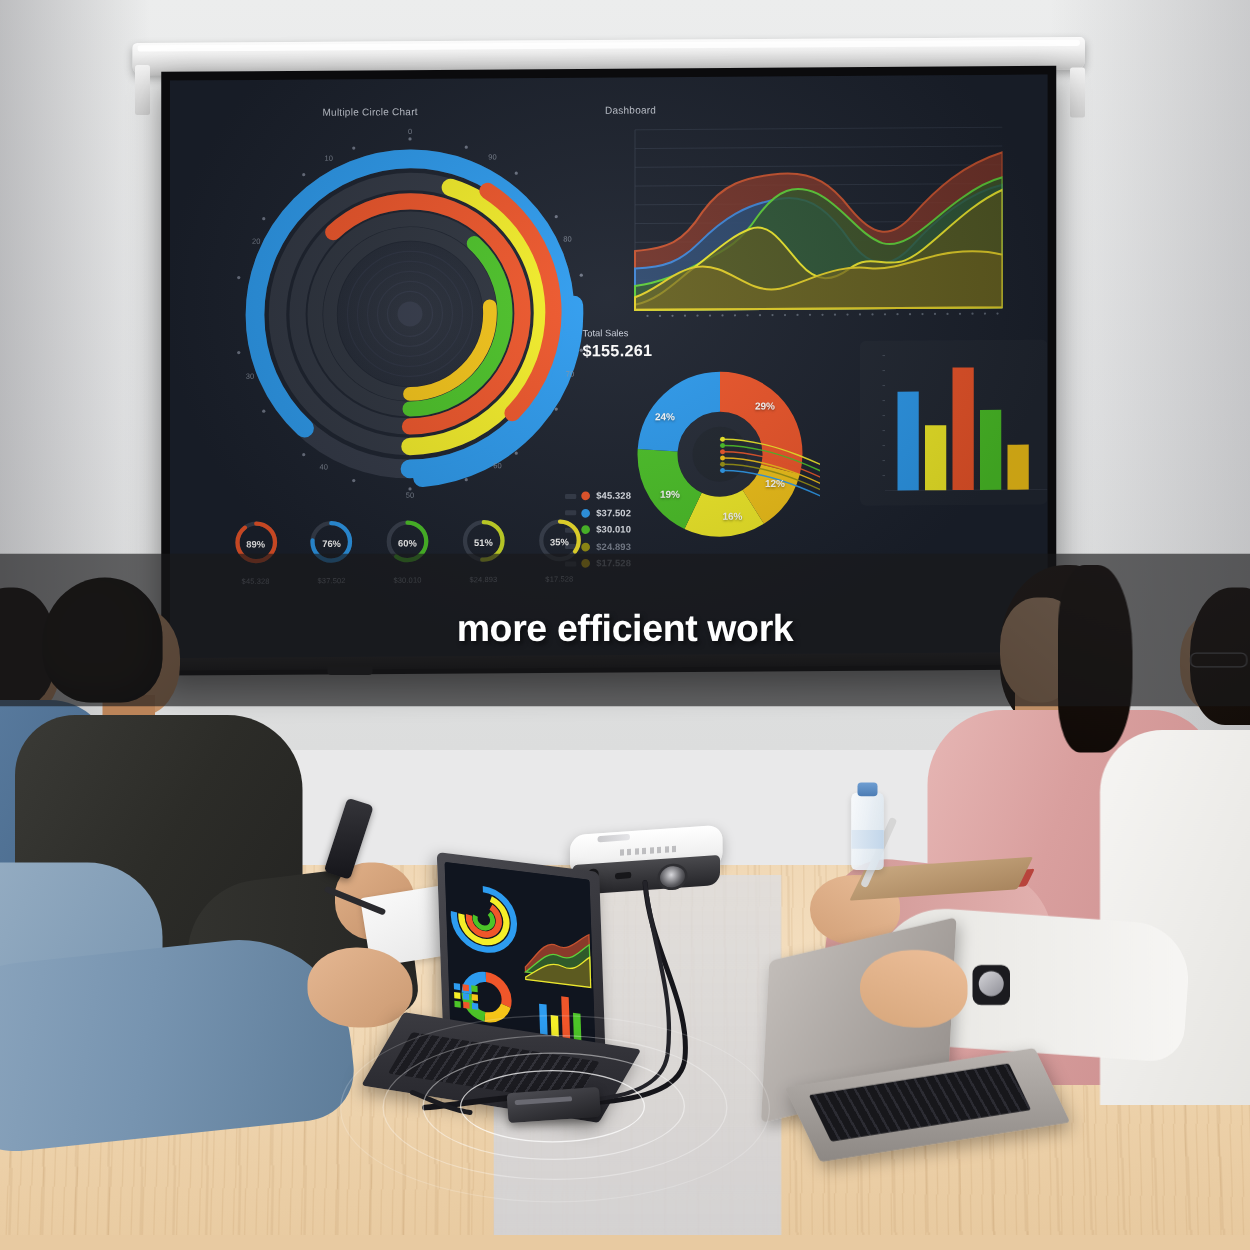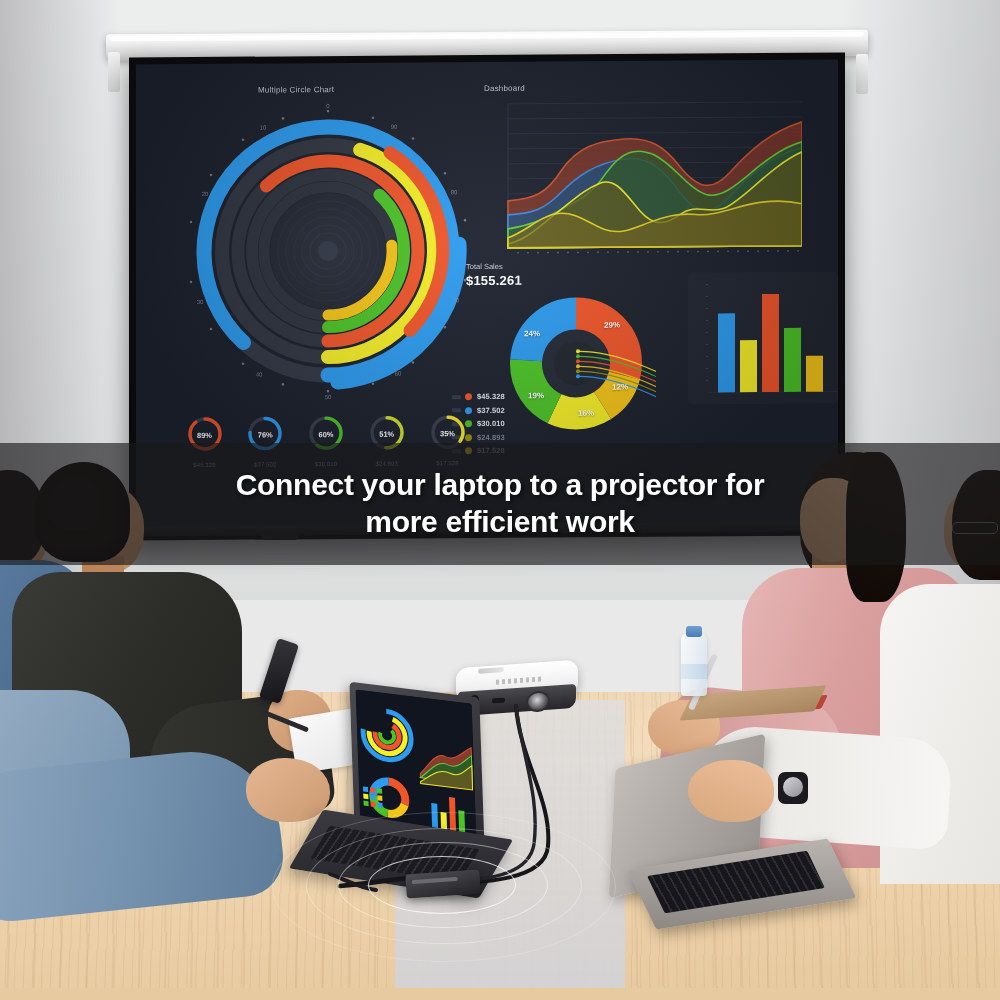--- a/index.html
+++ b/index.html
@@ -807,17 +807,16 @@
     <path d="M330,874 C346,880 360,888 376,890" fill="none" stroke="#1b1b20" stroke-width="4" stroke-linecap="round"></path>
   </svg>
 
   <div class="ripple r4"></div>
   <div class="ripple r3"></div>
   <div class="ripple r2"></div>
   <div class="ripple r1"></div>
   <div class="adapter"></div>
 
   <div class="caption-band">
-    <div class="caption-line">Connect your laptop to a projector for</div>
     <div class="caption-line">more efficient work</div>
   </div>
 
 </div>
 
 </body></html>

